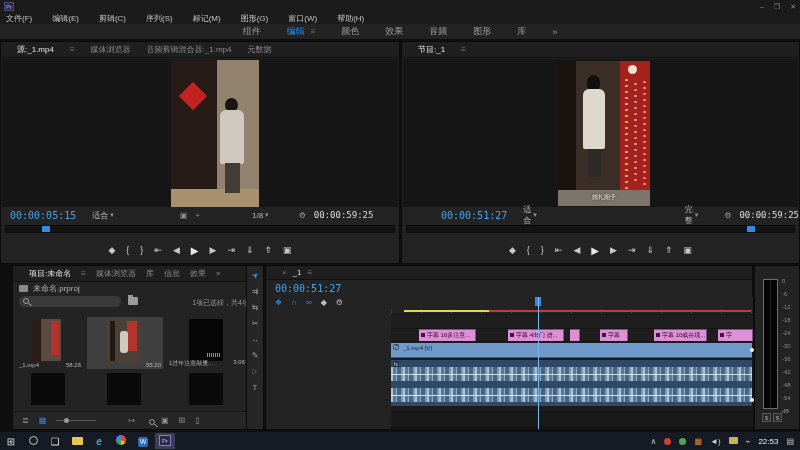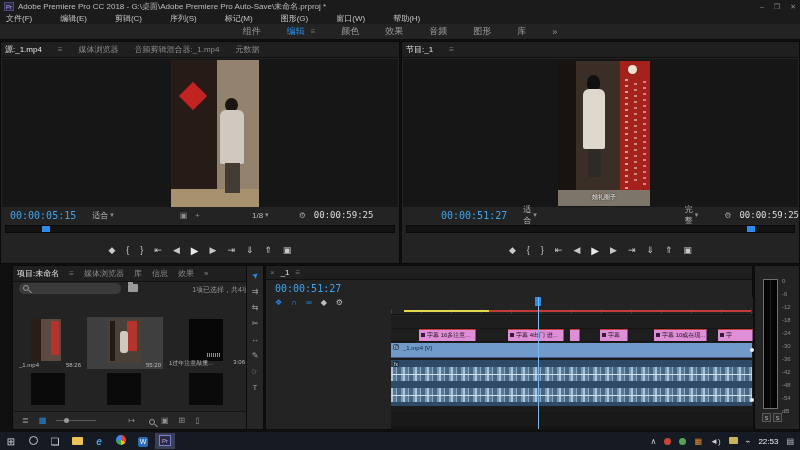--- a/index.html
+++ b/index.html
@@ -5,27 +5,27 @@
 *{box-sizing:border-box;margin:0;padding:0}
 html,body{width:800px;height:450px;overflow:hidden}
 body{font-family:"Liberation Sans",sans-serif;background:#000;color:#c8c8c8}
 #app{position:relative;width:800px;height:450px;background:#0f0f0f;overflow:hidden}
 .abs{position:absolute}
 .mono{font-family:"DejaVu Sans Mono",monospace}
 
 .titlebar{left:0;top:0;width:800px;height:13px;background:#1b1b1b;display:flex;align-items:center;gap:4px;padding:0 4px;font-size:8px;color:#bfbfbf;white-space:nowrap}
 .pr-ico{display:inline-block;width:10px;height:9px;background:#2a2a45;color:#b9a0ef;font-size:6px;line-height:9px;text-align:center;border:1px solid #4b4b78;flex:0 0 auto}
 .wctls{margin-left:auto;display:flex;gap:10px;color:#8a8a8a;font-size:7px}
-.menubar{left:0;top:13px;width:800px;height:11px;background:#1b1b1b;display:flex;align-items:center;gap:28px;padding:0 6px;font-size:8px;color:#c4c4c4}
+.menubar{left:0;top:13px;width:800px;height:11px;background:#1b1b1b;display:flex;align-items:center;gap:20px;padding:0 6px;font-size:8px;color:#c4c4c4}
 .wsbar{left:0;top:24px;width:800px;height:16px;background:#232323;border-bottom:1px solid #0c0c0c;display:flex;align-items:center;justify-content:center;gap:26px;font-size:9px;color:#9a9a9a}
 .wsbar .active{color:#2d8ceb}
 .wsbar .menu-glyph{color:#777;font-size:8px;margin-left:-20px}
 
 .panel{background:#232323;border:1px solid #0b0b0b}
-.ptabs{display:flex;align-items:center;gap:16px;height:16px;padding:0 4px;font-size:8px;color:#8b8b8b;background:#1f1f1f;border-bottom:1px solid #111;white-space:nowrap;overflow:hidden}
+.ptabs{display:flex;align-items:center;gap:16px;height:16px;padding:0 16px;font-size:8px;color:#8b8b8b;background:#1f1f1f;border-bottom:1px solid #111;white-space:nowrap;overflow:hidden}
 .ptab.active{color:#e6e6e6}
 .menu-sm{color:#777;font-size:8px}
 .mon-body{position:absolute;left:1px;right:1px;top:17px;height:148px;background:#161616}
 .tcrow{position:absolute;left:1px;right:1px;height:16px;display:flex;align-items:center;font-size:8px;color:#bdbdbd}
 .tc-blue{color:#3da5f0;font-size:10px}
 .tc-white{color:#dcdcdc;font-size:9px}
 .drop{color:#8f8f8f;font-size:7px;margin-left:2px}
 .scrub{position:absolute;left:4px;right:4px;height:8px;background:#131313;border:1px solid #0a0a0a}
 .scrub .ph{position:absolute;top:0;width:8px;height:6px;background:#2d8ceb}
 .transport{position:absolute;left:1px;right:1px;height:20px;display:flex;align-items:center;justify-content:center;gap:11px;font-size:9px;color:#c9c9c9}
@@ -80,21 +80,20 @@
 .tray{margin-left:auto;display:flex;align-items:center;gap:8px;padding-right:6px;font-size:8px;color:#cfcfcf}
 .dot{display:inline-block;width:7px;height:7px;border-radius:50%}
 </style>
 </head>
 <body>
 
 <div id="app">
 
   <div class="titlebar abs">
     <span class="pr-ico">Pr</span>
-    <span>Adobe Premiere Pro CC 2018 - G:\桌面\Adobe Premiere Pro Auto-Save\未命名.prproj *</span>
     <span class="wctls">
       <span>–</span>
       <span>❐</span>
       <span>✕</span>
     </span>
   </div>
 
   <div class="menubar abs">
     <span>文件(F)</span>
     <span>编辑(E)</span>
@@ -216,20 +215,24 @@
 
   <div class="panel abs" style="left:12px;top:265px;width:244px;height:165px">
     <div class="ptabs" style="gap:10px">
       <span class="ptab active">项目:未命名</span>
       <span class="menu-sm">≡</span>
       <span class="ptab">媒体浏览器</span>
       <span class="ptab">库</span>
       <span class="ptab">信息</span>
       <span class="ptab">效果</span>
       <span class="ptab">»</span>
+    </div>
+    <div class="projfile">
+      <span class="bin-ico"></span>
+      <span>未命名.prproj</span>
     </div>
     <div class="searchrow">
       <span class="searchbox">
           <span class="mag"></span>
         </span>
       <span class="folder-ico"></span>
       <span class="selstat">1项已选择，共4项</span>
     </div>
 
     <div class="cell" style="left:4px;top:51px;width:66px">

